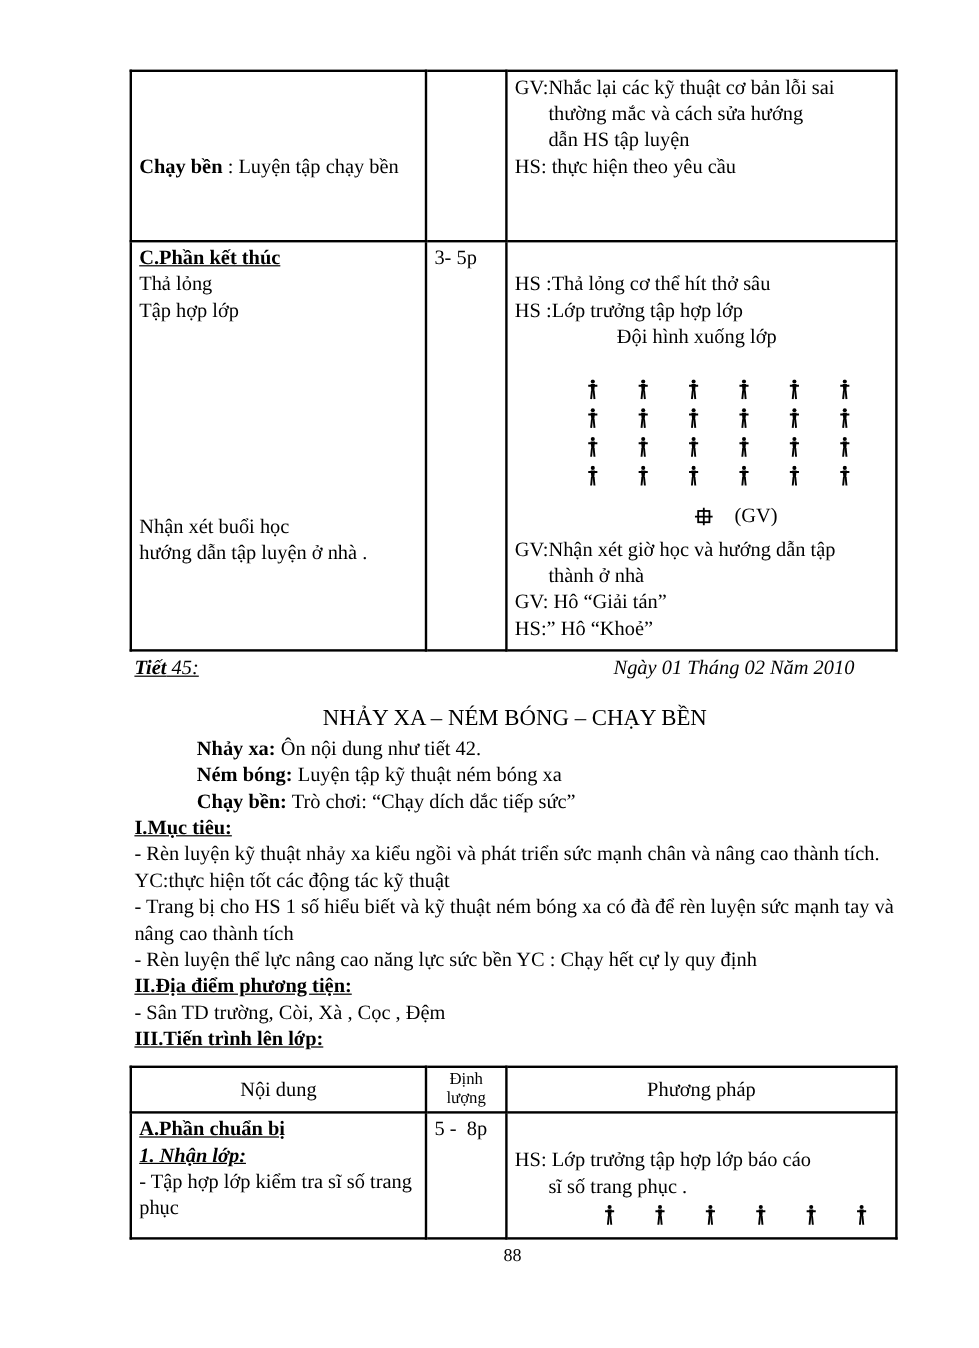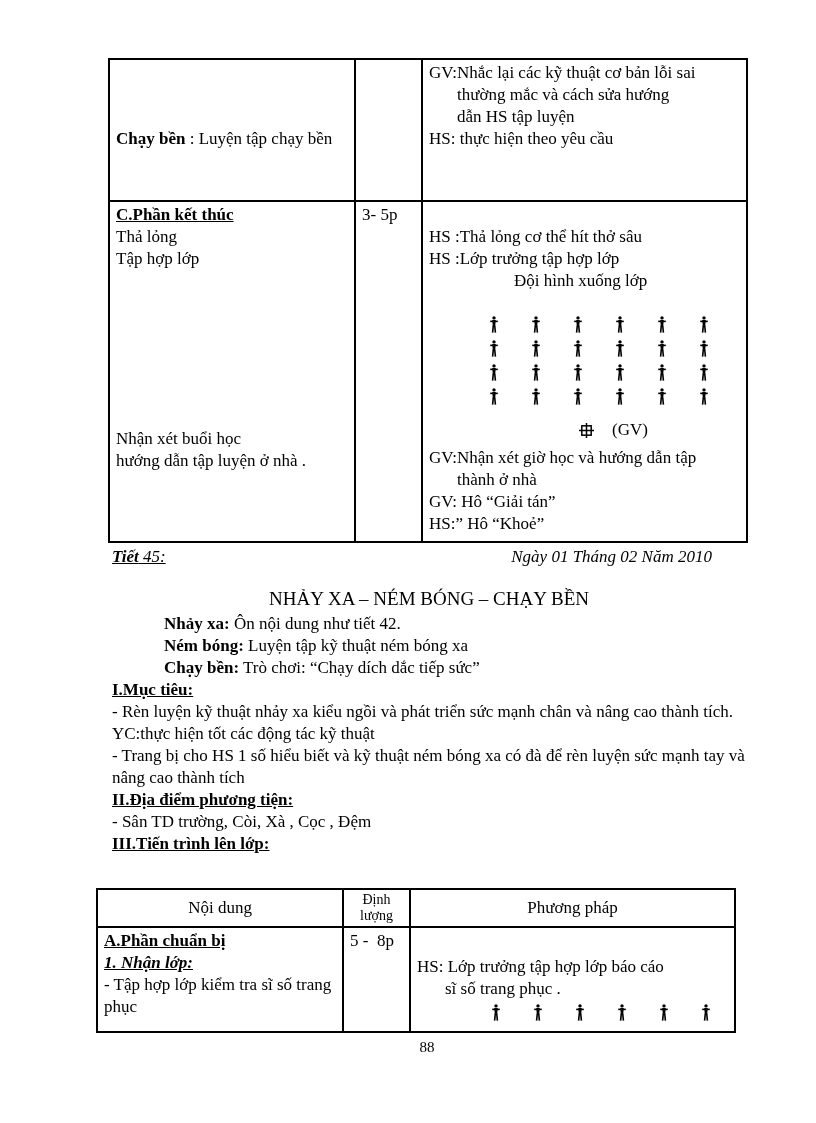--- a/index.html
+++ b/index.html
@@ -26,21 +26,21 @@
   .gv-icon{width:15px;height:15px;}
   .gv-icon rect{fill:#fff;stroke:#000;stroke-width:1.6;}
   .gv-icon line{stroke:#000;stroke-width:1.6;}
   
   .tiet-line{position:absolute;left:112px;top:546px;width:600px;display:flex;justify-content:space-between;}
   .main{position:absolute;left:112px;top:588px;width:634px;}
   .title{text-align:center;font-size:19px;margin-bottom:3px;}
   .intro{padding-left:52px;}
   .h-sec{font-weight:bold;text-decoration:underline;}
   
-  #botTable{left:96px;top:888px;width:638px;}
+  #botTable{left:108px;top:888px;width:638px;}
   #botTable th{text-align:center;vertical-align:middle;padding:1px 2px;}
   .th-big{font-weight:bold;font-size:17px;}
   .th-small{font-size:14px;line-height:16px;}
   .pp-pad{padding-top:26px;}
   .gridline{display:grid;grid-template-columns:repeat(6,42px);justify-items:center;margin-left:58px;margin-top:4px;width:252px;}
   .page-num{position:absolute;left:108px;top:1036px;width:638px;text-align:center;font-size:15px;}
 </style>
 </head>
 <body>
 
@@ -277,20 +277,21 @@
   </div>
 
   <div class="main">
     <div class="title">NHẢY XA – NÉM BÓNG – CHẠY BỀN</div>
     <div class="intro"><span class="b">Nhảy xa:</span><span> Ôn nội dung như tiết 42.</span></div>
     <div class="intro"><span class="b">Ném bóng:</span><span> Luyện tập kỹ thuật ném bóng xa</span></div>
     <div class="intro"><span class="b">Chạy bền:</span><span> Trò chơi: “Chạy dích dắc tiếp sức”</span></div>
     <div class="h-sec">I.Mục tiêu:</div>
     <div>- Rèn luyện kỹ thuật nhảy xa kiểu ngồi và phát triển sức mạnh chân và nâng cao thành tích. YC:thực hiện tốt các động tác kỹ thuật</div>
     <div>- Trang bị cho HS 1 số hiểu biết và kỹ thuật ném bóng xa có đà để rèn luyện sức mạnh tay và nâng cao thành tích</div>
+    <div>- Rèn luyện thể lực nâng cao năng lực sức bền YC : Chạy hết cự ly quy định</div>
     <div class="h-sec">II.Địa điểm phương tiện:</div>
     <div>- Sân TD trường, Còi, Xà , Cọc , Đệm</div>
     <div class="h-sec">III.Tiến trình lên lớp:</div>
   </div>
 
   <table class="tbl" id="botTable">
     <colgroup>
         <col style="width:246px">
         <col style="width:67px">
         <col style="width:325px">

